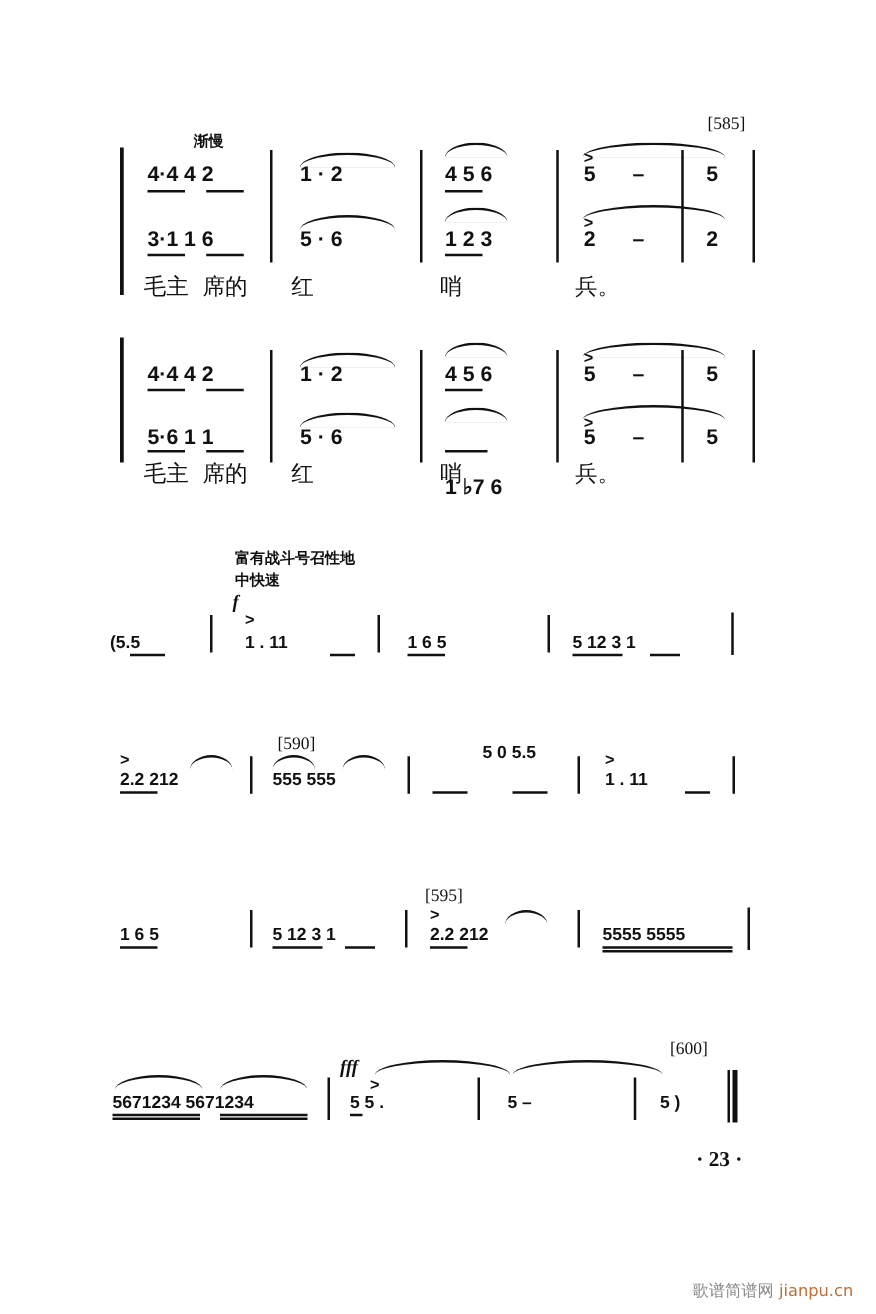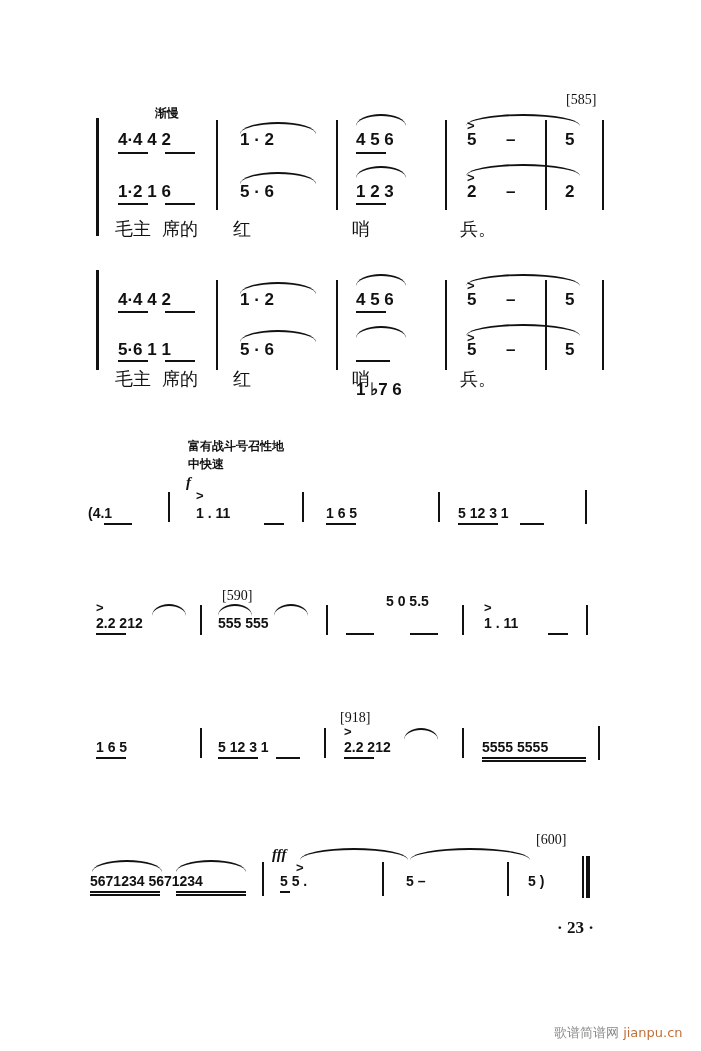--- a/index.html
+++ b/index.html
@@ -70,21 +70,21 @@
   <div class="bar" style="left:445px;top:120px;height:90px;"></div>
 
   <div class="slur" style="left:466px;top:114px;width:114px;"></div>
   <div class="accent" style="left:467px;top:118px;">&gt;</div>
   <div class="note" style="left:467px;top:130px;">5</div>
   <div class="note" style="left:506px;top:130px;">–</div>
   <div class="bar" style="left:545px;top:120px;height:90px;"></div>
   <div class="note" style="left:565px;top:130px;">5</div>
   <div class="bar" style="left:602px;top:120px;height:90px;"></div>
 
-  <div class="note" style="left:118px;top:182px;">1·2  1 6</div>
+  <div class="note" style="left:118px;top:182px;">3·1  1 6</div>
   <div class="uline" style="left:118px;top:203px;width:30px;"></div>
   <div class="uline" style="left:165px;top:203px;width:30px;"></div>
   <div class="slur" style="left:240px;top:172px;width:76px;"></div>
   <div class="note" style="left:240px;top:182px;">5 ·    6</div>
   <div class="slur" style="left:356px;top:166px;width:50px;"></div>
   <div class="note" style="left:356px;top:182px;">1 2 3</div>
   <div class="uline" style="left:356px;top:203px;width:30px;"></div>
   <div class="slur" style="left:466px;top:164px;width:114px;"></div>
   <div class="accent" style="left:467px;top:170px;">&gt;</div>
   <div class="note" style="left:467px;top:182px;">2</div>
@@ -140,21 +140,21 @@
   <div class="lyric" style="left:352px;top:368px;">哨</div>
   <div class="lyric" style="left:460px;top:368px;">兵。</div>
 </div>
 
 <div>
   <div class="label" style="left:188px;top:438px;">富有战斗号召性地</div>
   <div class="label" style="left:188px;top:456px;">中快速</div>
   <div class="dyn" style="left:186px;top:474px;">f</div>
   <div class="accent" style="left:196px;top:488px;">&gt;</div>
 
-  <div class="small-note" style="left:88px;top:504px;">(4.1</div>
+  <div class="small-note" style="left:88px;top:504px;">(5.5</div>
   <div class="uline" style="left:104px;top:523px;width:28px;"></div>
   <div class="bar" style="left:168px;top:492px;height:30px;"></div>
   <div class="small-note" style="left:196px;top:504px;">1 .     11</div>
   <div class="uline" style="left:264px;top:523px;width:20px;"></div>
   <div class="bar" style="left:302px;top:492px;height:30px;"></div>
   <div class="small-note" style="left:326px;top:504px;">1 6   5</div>
   <div class="uline" style="left:326px;top:523px;width:30px;"></div>
   <div class="bar" style="left:438px;top:492px;height:30px;"></div>
   <div class="small-note" style="left:458px;top:504px;">5 12   3 1</div>
   <div class="uline" style="left:458px;top:523px;width:40px;"></div>
@@ -177,21 +177,21 @@
   <div class="uline" style="left:346px;top:633px;width:28px;"></div>
   <div class="uline" style="left:410px;top:633px;width:28px;"></div>
   <div class="bar" style="left:462px;top:605px;height:30px;"></div>
   <div class="accent" style="left:484px;top:600px;">&gt;</div>
   <div class="small-note" style="left:484px;top:614px;">1 .     11</div>
   <div class="uline" style="left:548px;top:633px;width:20px;"></div>
   <div class="bar" style="left:586px;top:605px;height:30px;"></div>
 </div>
 
 <div>
-  <div class="rehearsal" style="left:340px;top:710px;">[918]</div>
+  <div class="rehearsal" style="left:340px;top:710px;">[595]</div>
   <div class="small-note" style="left:96px;top:738px;">1 6   5</div>
   <div class="uline" style="left:96px;top:757px;width:30px;"></div>
   <div class="bar" style="left:200px;top:728px;height:30px;"></div>
   <div class="small-note" style="left:218px;top:738px;">5 12   3 1</div>
   <div class="uline" style="left:218px;top:757px;width:40px;"></div>
   <div class="uline" style="left:276px;top:757px;width:24px;"></div>
   <div class="bar" style="left:324px;top:728px;height:30px;"></div>
   <div class="accent" style="left:344px;top:724px;">&gt;</div>
   <div class="small-note" style="left:344px;top:738px;">2.2   212</div>
   <div class="uline" style="left:344px;top:757px;width:30px;"></div>

